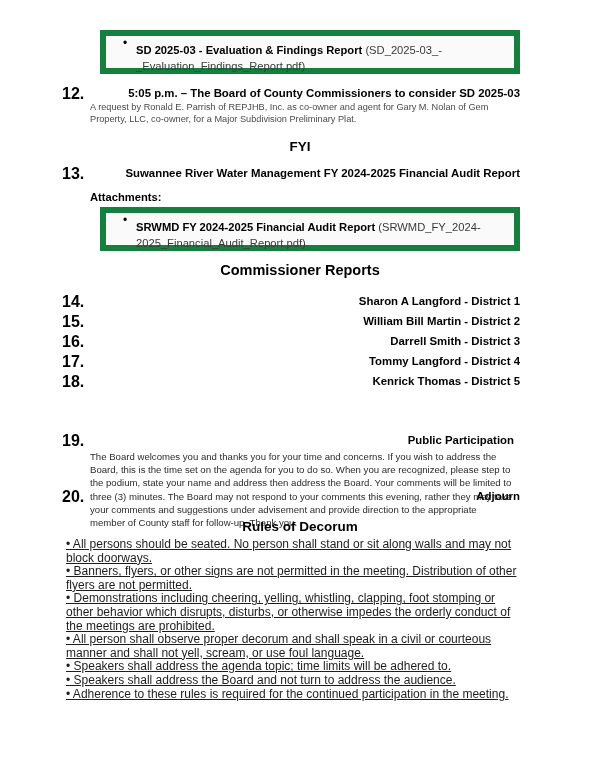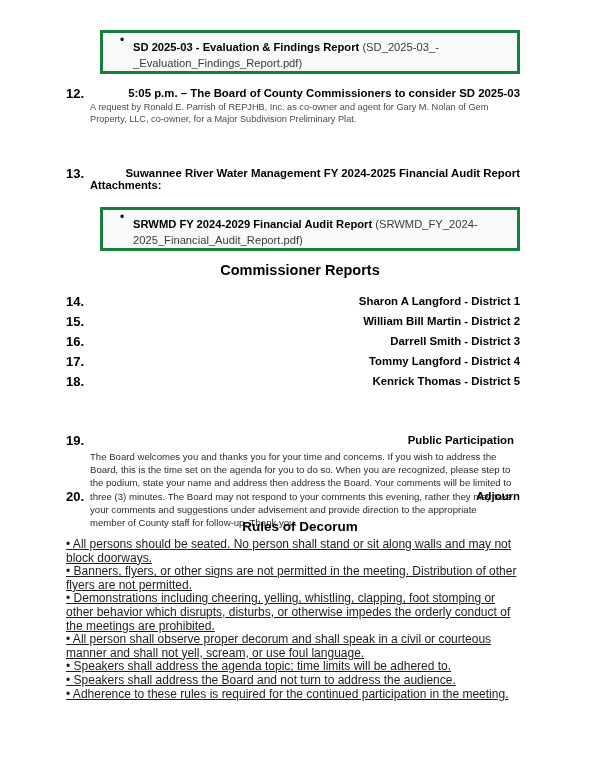--- a/index.html
+++ b/index.html
@@ -19,21 +19,21 @@
     width: 600px;
     height: 776px;
     overflow: hidden;
     background: #ffffff;
   }
 
   
   .attach-box {
     position: absolute;
     background: #fafafa;
-    border: 3px solid #15803d;
+    border: 6px solid #15803d;
     box-sizing: border-box;
   }
   .attach-list {
     margin: 0;
     padding: 0 10px 0 30px;
     list-style: none;
   }
   .attach-item {
     position: relative;
     font-size: 11.2px;
@@ -58,21 +58,21 @@
   }
 
   
   .num-item {
     position: absolute;
     display: flex;
     align-items: flex-start;
   }
   .num-idx {
     font-weight: bold;
-    font-size: 13px;
+    font-size: 16px;
     line-height: 15px;
     width: 22px;
     flex: 0 0 22px;
     text-align: right;
     padding-right: 6px;
     box-sizing: content-box;
   }
   .num-body {
     flex: 1 1 auto;
   }
@@ -159,34 +159,35 @@
   </div>
 
   <div class="num-item" style="left:62px; top:86px; width:458px;">
     <span class="num-idx">12.</span>
     <div class="num-body">
       <p class="num-title">5:05 p.m. – The Board of County Commissioners to consider SD 2025-03</p>
       <p class="num-desc">A request by Ronald E. Parrish of REPJHB, Inc. as co-owner and agent for Gary M. Nolan of Gem Property, LLC, co-owner, for a Major Subdivision Preliminary Plat.</p>
     </div>
   </div>
 
+  <h2 class="center-head h-fyi" style="top:139px;">FYI</h2>
 
   <div class="num-item" style="left:62px; top:166px; width:458px;">
     <span class="num-idx">13.</span>
     <div class="num-body">
       <p class="num-title">Suwannee River Water Management FY 2024-2025 Financial Audit Report</p>
     </div>
   </div>
 
-  <p class="sub-label" style="left:90px; top:178px;">Attachments:</p>
+  <p class="sub-label" style="left:90px; top:190px;">Attachments:</p>
 
   <div class="attach-box" style="left:100px; top:207px; width:420px; height:44px;">
     <ul class="attach-list">
       <li class="attach-item" style="padding-top:7px;">
-        <span class="attach-name">SRWMD FY 2024-2029 Financial Audit Report</span>
+        <span class="attach-name">SRWMD FY 2024-2025 Financial Audit Report</span>
         <span class="attach-file">(SRWMD_FY_2024-2025_Financial_Audit_Report.pdf)</span>
       </li>
     </ul>
   </div>
 
   <h2 class="center-head h-reports" style="top:261px;">Commissioner Reports</h2>
 
   <div class="num-item" style="left:62px; top:294px; width:458px;gap:29px;">
     <span class="num-idx">14.</span>
     <div class="num-body">

